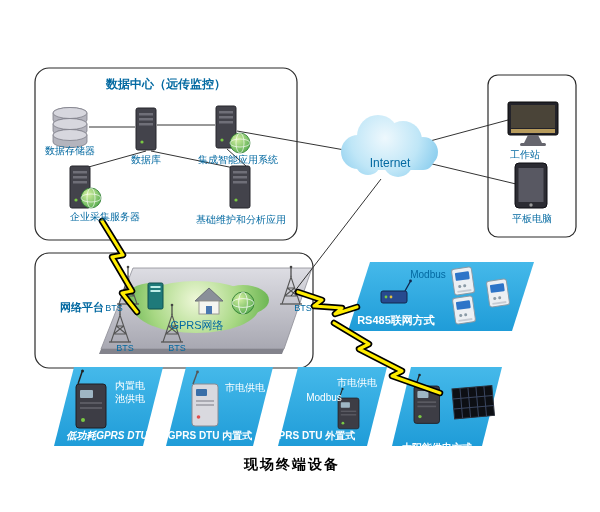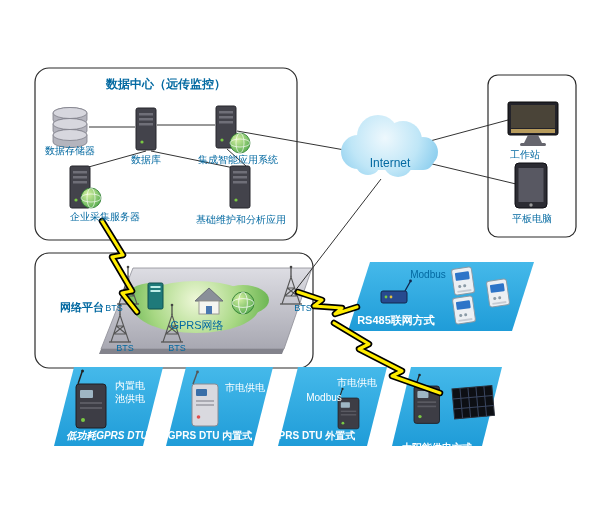--- a/index.html
+++ b/index.html
@@ -257,14 +257,15 @@
 
 <div class="lbl white" style="left:222px;top:381px;width:46px;">市电供电</div>
 <div class="lbl bold white" style="left:165px;top:429px;width:90px;">GPRS DTU 内置式</div>
 
 <div class="lbl white" style="left:299px;top:391px;width:50px;">Modbus</div>
 <div class="lbl white" style="left:334px;top:376px;width:46px;">市电供电</div>
 <div class="lbl bold white" style="left:267px;top:429px;width:92px;">GPRS DTU 外置式</div>
 
 <div class="lbl bold white" style="left:392px;top:429px;width:90px;margin-top:12px;">太阳能供电方式</div>
 
+<div class="lbl footer" style="left:212px;top:455px;width:160px;">现场终端设备</div>
 
 </div>
 
 </body></html>

